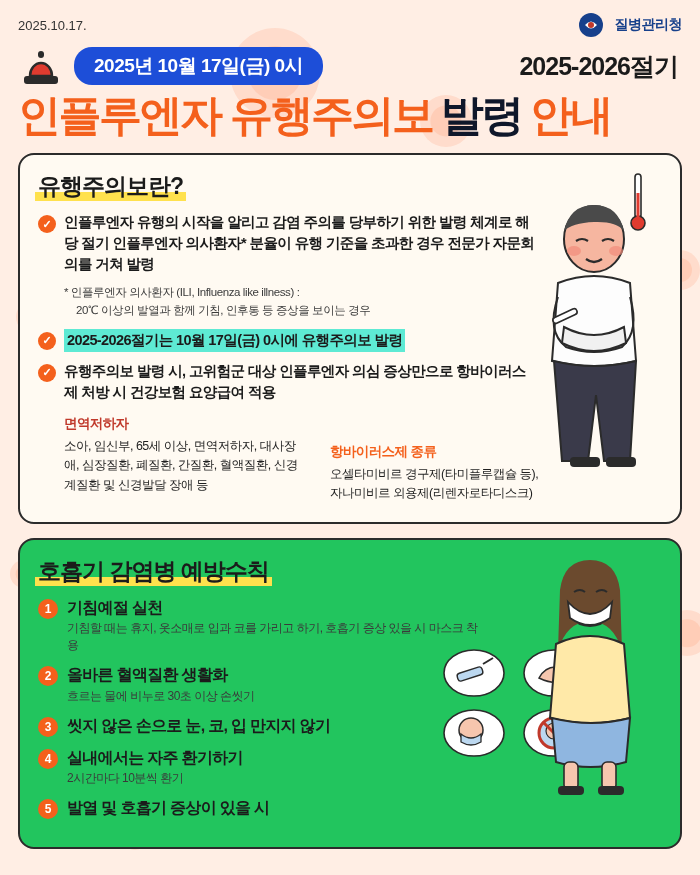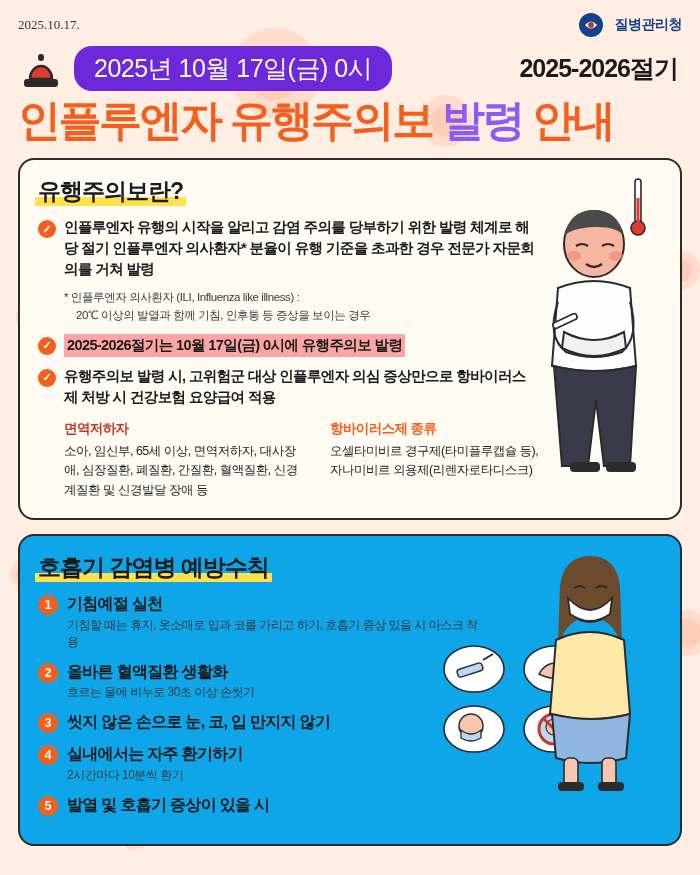--- a/index.html
+++ b/index.html
@@ -26,58 +26,58 @@
     transform:translate(-50%,-50%);
     border-radius:50%;
     background:#ffc8b0;
   }
   .virus::before{ width:60%; height:60%; }
 
   
   .topbar{
     display:flex; align-items:center; justify-content:space-between;
     padding:12px 18px 4px 18px;
-    position:relative; z-index:3;font-family:Liberation Serif, serif;
+    position:relative; z-index:3;
   }
   .date{ font-size:13px; color:#333; }
   .brand{ display:flex; align-items:center; gap:11px; }
   .brand-logo{ width:26px; height:26px; position:relative; }
   .brand-name{ font-size:14px; color:#17408b; font-weight:bold; letter-spacing:-.5px;}
 
   
   .titlewrap{ position:relative; z-index:3; padding:4px 18px 0 18px;}
   .title-row1{ display:flex; align-items:center; gap:10px; }
   .siren{
     width:46px;height:40px;position:relative;flex:none;
   }
   .date-pill{
-    background:#6d28d9; color:#fff; font-weight:normal; font-size:25px;
+    background:#1d4ed8; color:#fff; font-weight:bold; font-size:19px;
     border-radius:18px; padding:6px 20px; letter-spacing:-.5px;
     display:inline-block;
   }
   .season{
     margin-left:auto; font-size:25px; font-weight:bold; color:#1b1b1b;
     letter-spacing:-1px; padding-right:4px;
   }
   .maintitle{
     margin-top:6px;
     font-size:43px; font-weight:bold; letter-spacing:-2.5px;
     white-space:nowrap;
     line-height:1.1;
   }
   .maintitle .orange{ color:#f4601c; }
-  .maintitle .dark{ color:#8b5cf6; }
+  .maintitle .dark{ color:#0f172a;font-family:Liberation Serif, serif; }
 
   
   .card{
     position:relative; z-index:3;
     margin:14px 18px 0 18px;
     border:2px solid #2b2b2b;
     border-radius:16px;
-    background:#0ea5e9;
+    background:#22c55e;
     padding:16px 18px 18px 18px;
   }
   .card.first{ background:#fffaf2; }
   .cardtitle{
     display:inline-block;
     font-size:23px; font-weight:bold; color:#1b1b1b;
     letter-spacing:-1px;
     position:relative;
     margin-bottom:10px;
   }
@@ -91,21 +91,21 @@
     background:#f4601c; color:#fff; font-size:11px; font-weight:bold;
     display:flex; align-items:center; justify-content:center;
     margin-top:3px;
   }
   .btext{ font-size:14.5px; font-weight:bold; color:#1b1b1b; line-height:1.45; letter-spacing:-.6px;}
   .note{
     font-size:11.5px; color:#3b3b3b; line-height:1.5; letter-spacing:-.4px;
     margin:2px 0 10px 26px;
   }
   .note .ind{ display:block; padding-left:12px; }
-  .hl-line{ background:#fca5a5; padding:1px 3px; }
+  .hl-line{ background:#5eead4; padding:1px 3px; }
 
   .twocol{
     display:flex; gap:26px; margin:12px 0 0 26px;
   }
   .col h4{
     margin:0 0 4px 0; font-size:13.5px; letter-spacing:-.6px;
   }
   .col.risk h4{ color:#c0392b; }
   .col.drug h4{ color:#f4601c; }
   .col p{ margin:0; font-size:12.5px; color:#1f1f1f; line-height:1.55; letter-spacing:-.5px; }
@@ -223,21 +223,21 @@
       <span class="chk">✓</span>
       <span class="btext">유행주의보 발령 시, 고위험군 대상 인플루엔자 의심 증상만으로 항바이러스제 처방 시 건강보험 요양급여 적용</span>
     </div>
   </div>
 
   <div class="twocol">
     <div class="col risk" style="width:240px;">
       <h4>면역저하자</h4>
       <p>소아, 임신부, 65세 이상, 면역저하자, 대사장애, 심장질환, 폐질환, 간질환, 혈액질환, 신경계질환 및 신경발달 장애 등</p>
     </div>
-    <div class="col drug" style="width:215px;">
+    <div class="col drug" style="width:215px;margin-top:28px;">
       <h4>항바이러스제 종류</h4>
       <p>오셀타미비르 경구제(타미플루캡슐 등), 자나미비르 외용제(리렌자로타디스크)</p>
     </div>
   </div>
 </div>
 
 <div class="card" style="min-height:265px;">
   <div class="cardtitle">
     <span class="hl"></span>
     <span>호흡기 감염병 예방수칙</span>

